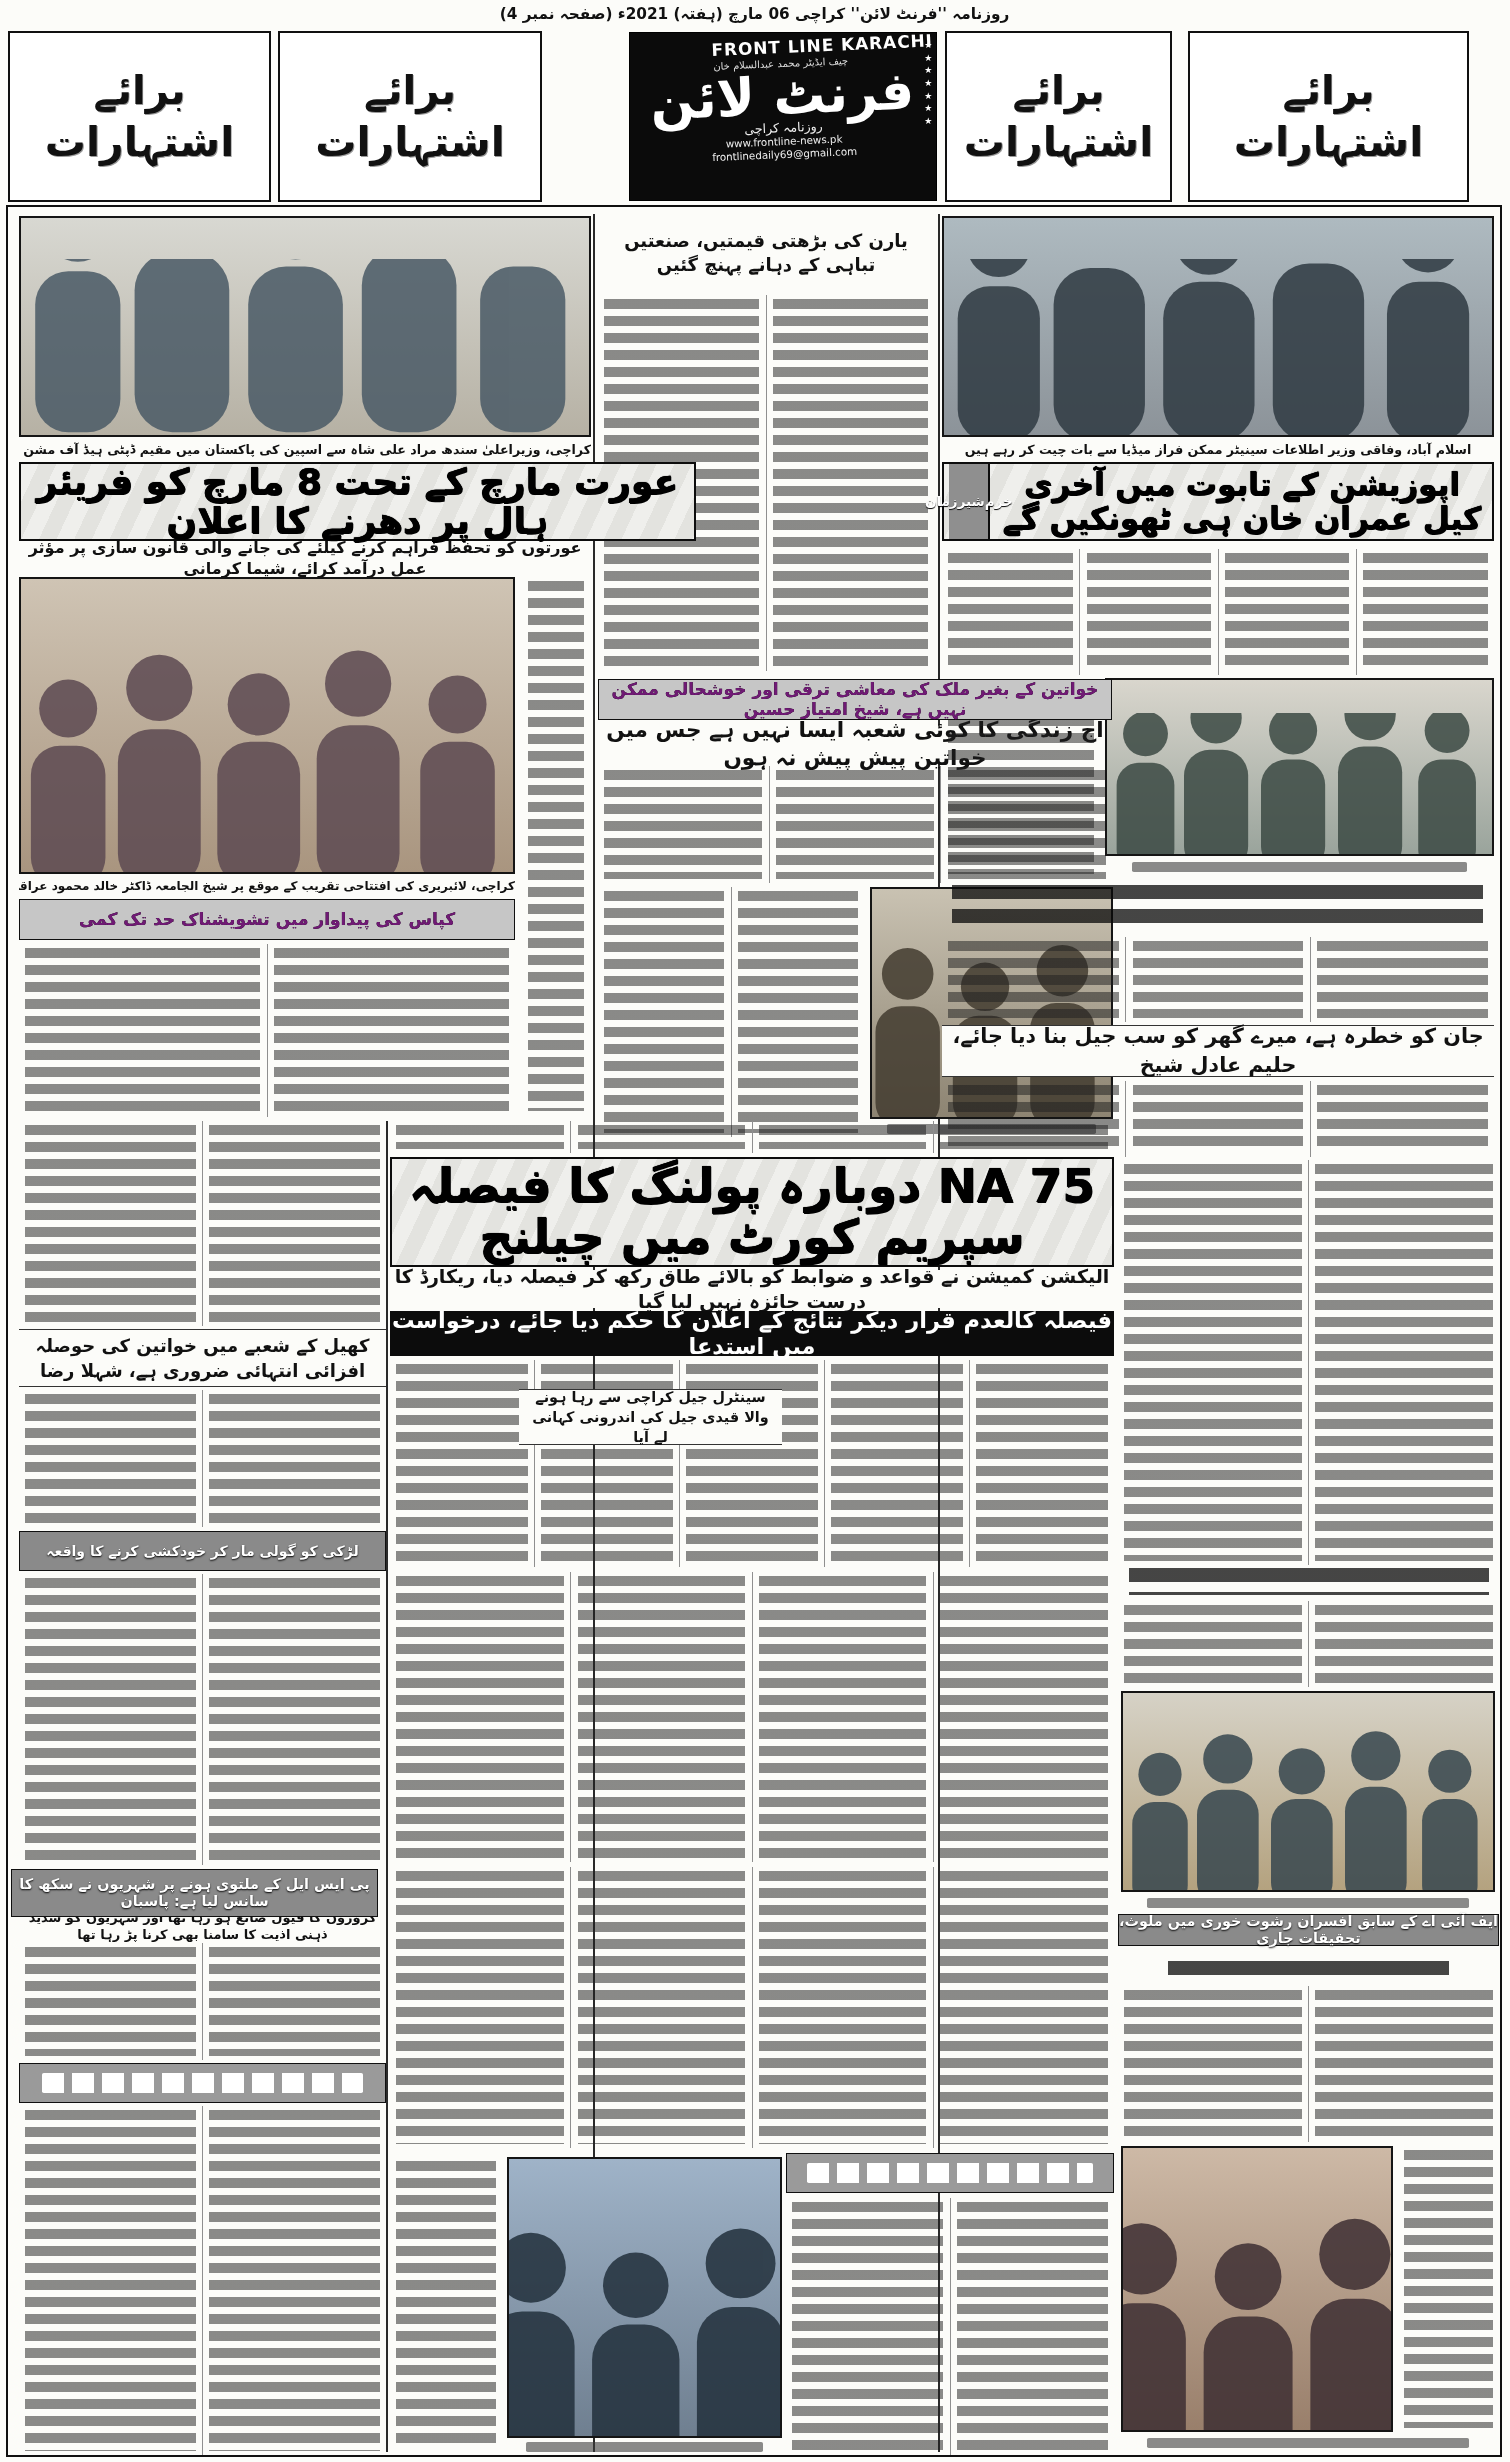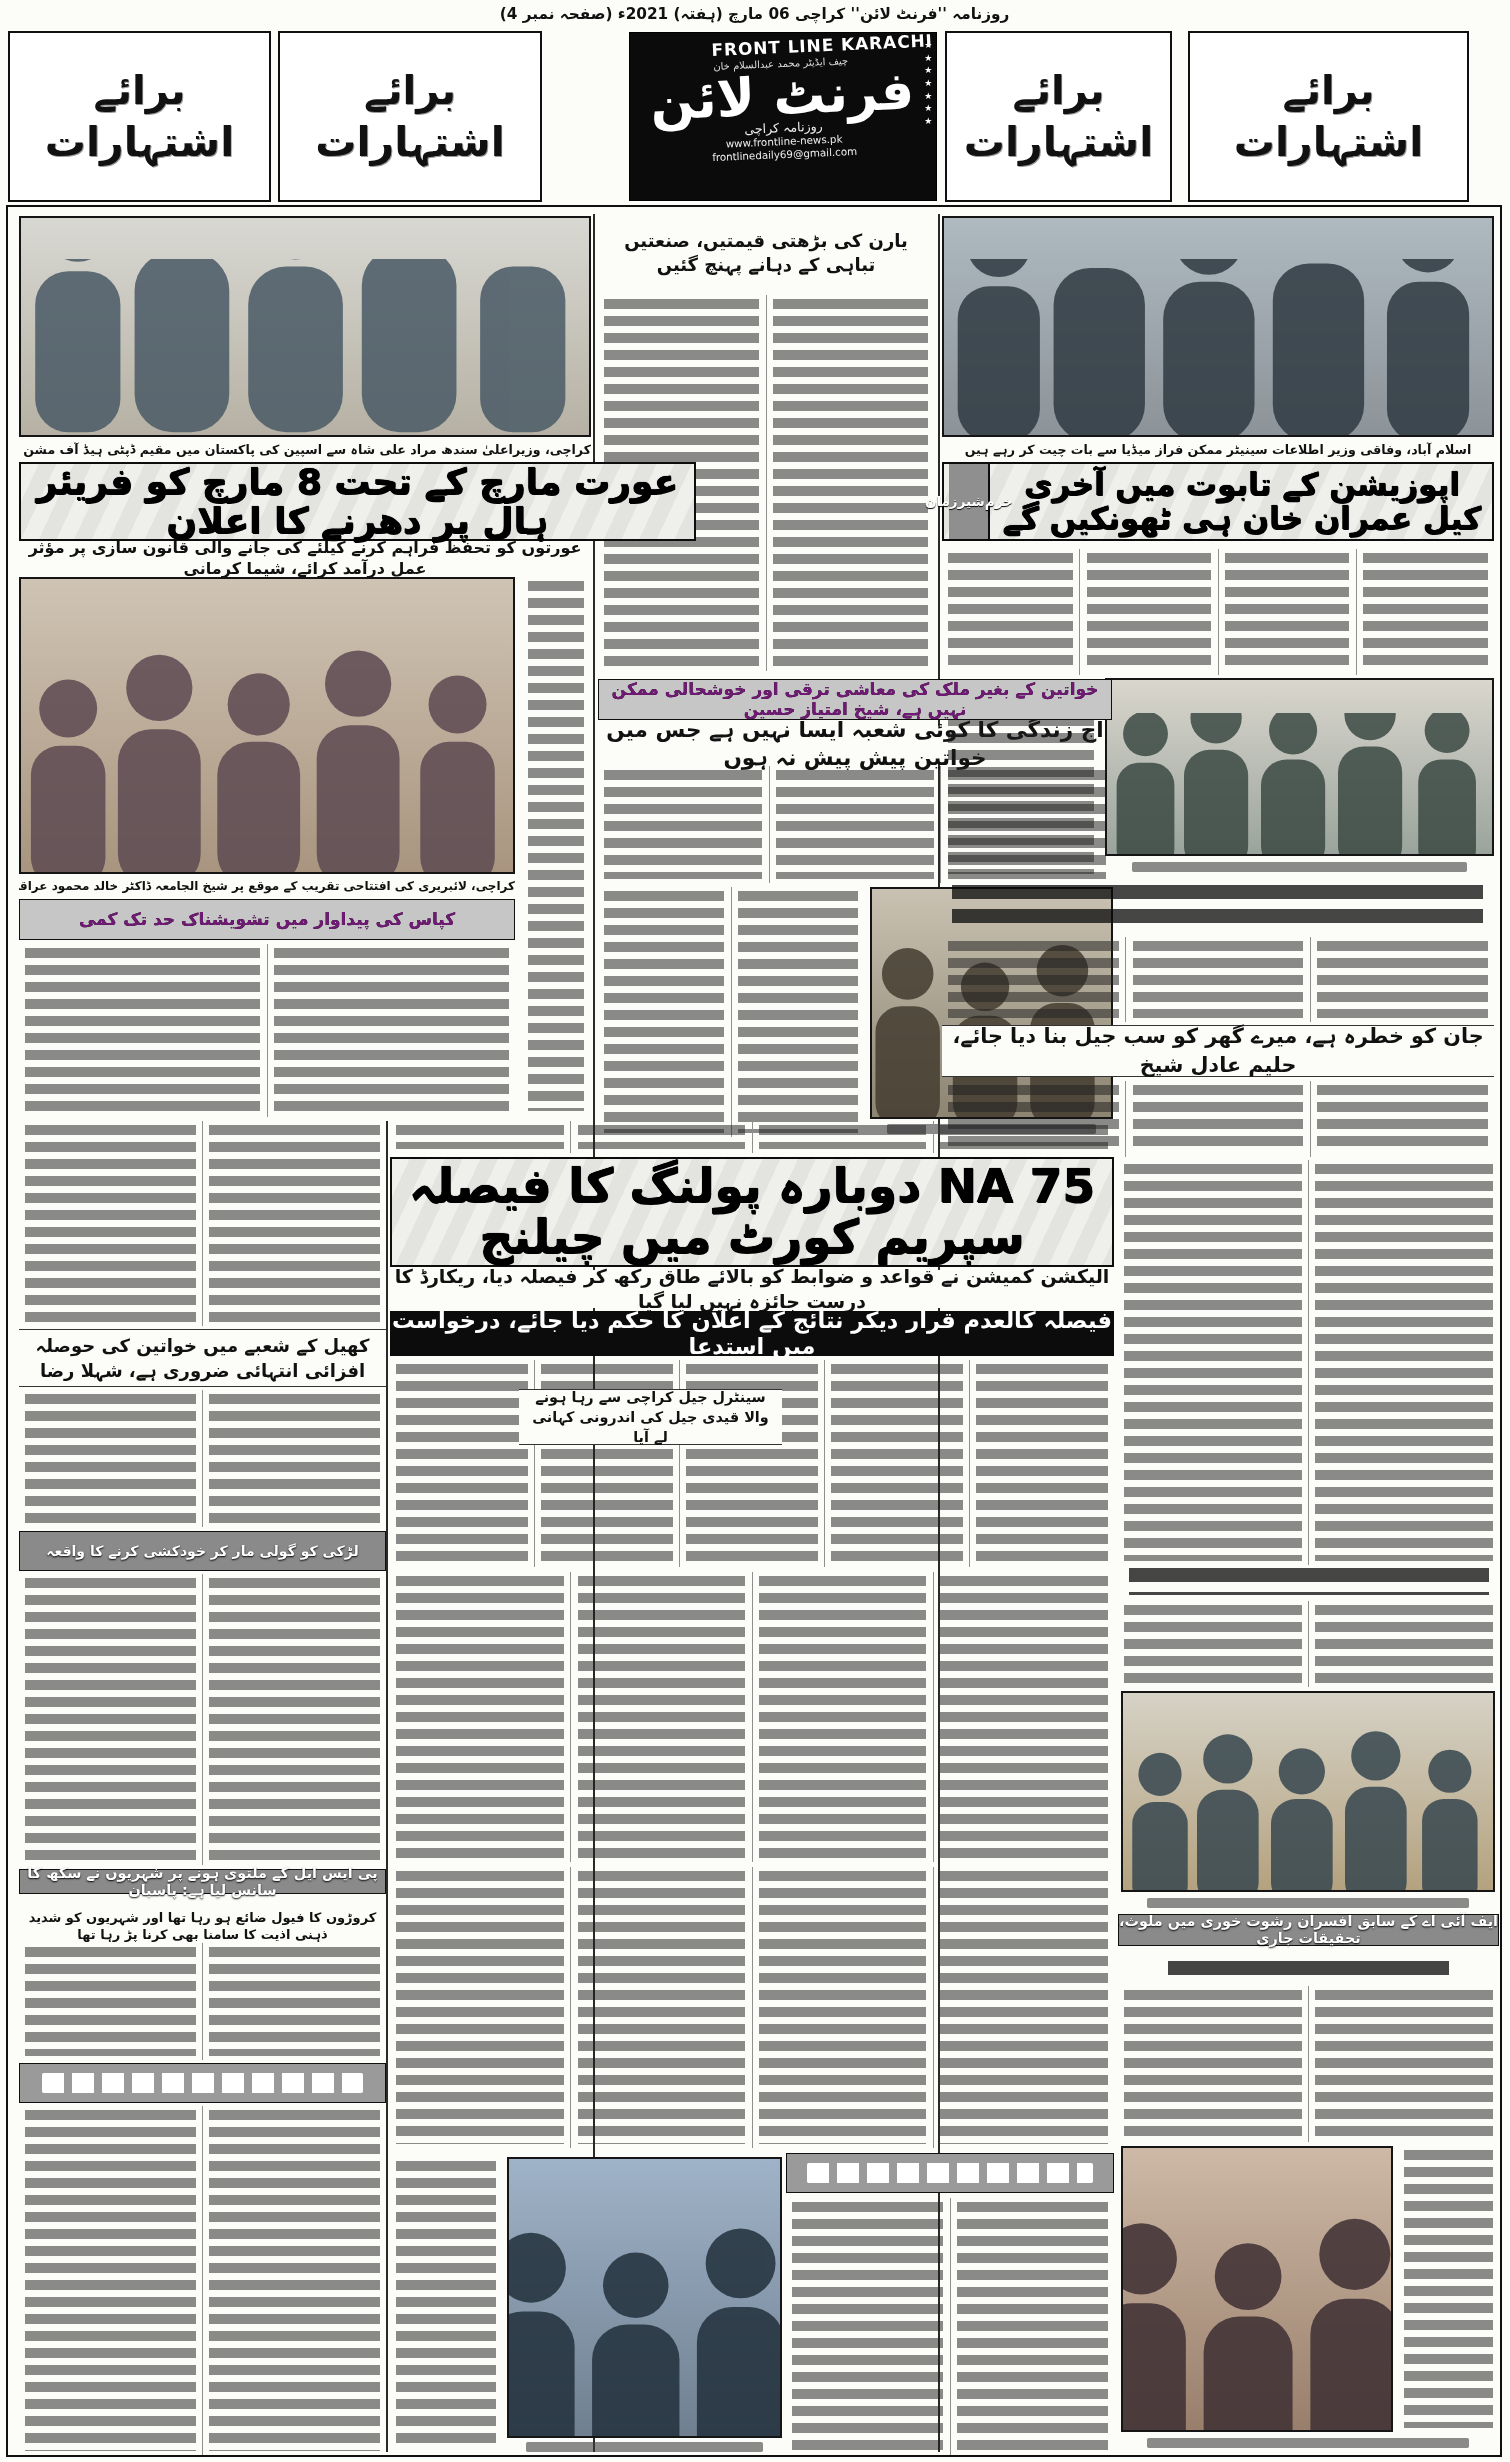--- a/index.html
+++ b/index.html
@@ -236,21 +236,21 @@
   <div class="boldhead" style="left:20px;top:1329px;width:367px;height:58px;font-size:18px">کھیل کے شعبے میں خواتین کی حوصلہ افزائی انتہائی ضروری ہے، شہلا رضا</div>
   <div class="cols" style="left:20px;top:1390px;width:367px;height:137px">
     <div class="c"></div>
     <div class="c"></div>
   </div>
   <div class="gbarrev" style="left:20px;top:1531px;width:367px;height:40px;font-size:14px">لڑکی کو گولی مار کر خودکشی کرنے کا واقعہ</div>
   <div class="cols" style="left:20px;top:1574px;width:367px;height:291px">
     <div class="c"></div>
     <div class="c"></div>
   </div>
-  <div class="gbarrev" style="left:20px;top:1869px;width:367px;height:25px;font-size:14.4px">پی ایس ایل کے ملتوی ہونے پر شہریوں نے سکھ کا سانس لیا ہے: پاسبان</div>
+  <div class="gbarrev" style="left:12px;top:1869px;width:367px;height:48px;font-size:14.4px">پی ایس ایل کے ملتوی ہونے پر شہریوں نے سکھ کا سانس لیا ہے: پاسبان</div>
   <div class="subhead" style="left:20px;top:1914px;width:367px;height:25px;font-size:13px">کروڑوں کا فیول ضائع ہو رہا تھا اور شہریوں کو شدید ذہنی اذیت کا سامنا بھی کرنا پڑ رہا تھا</div>
   <div class="cols" style="left:20px;top:1943px;width:367px;height:117px">
     <div class="c"></div>
     <div class="c"></div>
   </div>
   <div class="revsmear" style="left:20px;top:2063px;width:367px;height:40px">
       <i></i>
     </div>
   <div class="cols" style="left:20px;top:2106px;width:367px;height:349px">
     <div class="c"></div>

